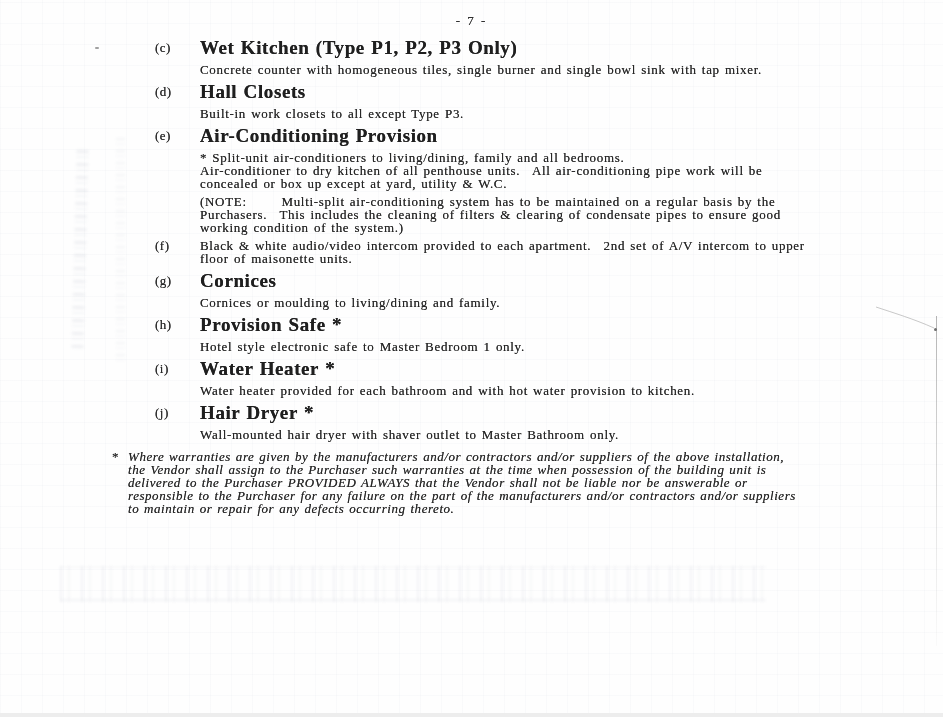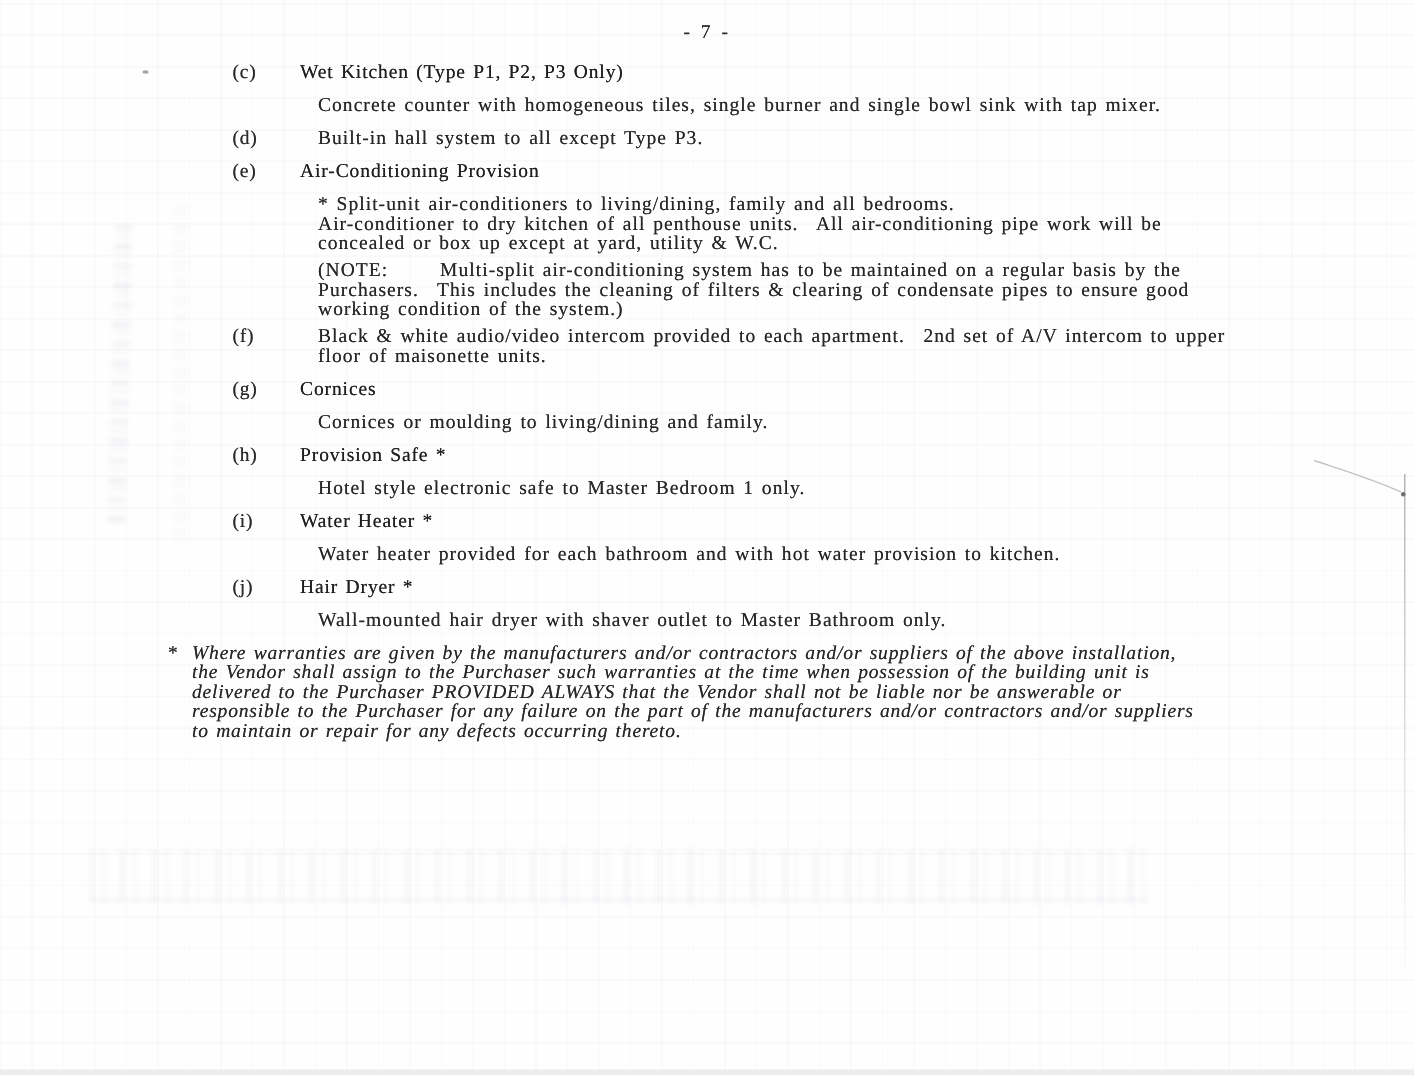--- a/index.html
+++ b/index.html
@@ -31,33 +31,33 @@
   .sections { padding-left: 155px; padding-right: 18px; }
   .sec { display: grid; grid-template-columns: 45px 1fr; }
   .sec-label {
     font-size: 13px; line-height: 13px;
     letter-spacing: 0.5px;
     color: #2a2a2a;
     text-shadow: 0 0 0.3px #555;
   }
   .sec-body { max-width: 730px; }
   .sec-head {
-    font-size: 13px; line-height: 13px;
-    font-weight: normal;
+    font-size: 19px; line-height: 13px;
+    font-weight: bold;
     letter-spacing: 0.6px;
     word-spacing: 1px;
     color: #1f1f1f;
     margin: 0 0 9px 0;
     text-shadow: 0 0 0.35px #3a3a3a;
   }
   .sec p {
     font-size: 13px; line-height: 13px;
     letter-spacing: 0.7px;
     word-spacing: 1.2px;
-    margin: 0 0 9px 12px;
+    margin: 0 0 9px 0;
     white-space: pre-line;
     color: #272727;
     text-shadow: 0 0 0.3px #555;
   }
   .sec p.tight { margin-bottom: 5px; }
   .footnote {
     display: flex;
     margin: 0 18px 0 112px;
     max-width: 805px;
   }
@@ -127,21 +127,22 @@
       <div class="sec-label">(c)</div>
       <div class="sec-body">
         <h3 class="sec-head">Wet Kitchen (Type P1, P2, P3 Only)</h3>
         <p>Concrete counter with homogeneous tiles, single burner and single bowl sink with tap mixer.</p>
       </div>
     </div>
 
     <div class="sec">
       <div class="sec-label">(d)</div>
       <div class="sec-body">
-        <p>Built-in hall system to all except Type P3.</p>
+        <h3 class="sec-head">Hall Closets</h3>
+        <p>Built-in work closets to all except Type P3.</p>
       </div>
     </div>
 
     <div class="sec">
       <div class="sec-label">(e)</div>
       <div class="sec-body">
         <h3 class="sec-head">Air-Conditioning Provision</h3>
         <p class="tight">* Split-unit air-conditioners to living/dining, family and all bedrooms.
 Air-conditioner to dry kitchen of all penthouse units.  All air-conditioning pipe work will be
 concealed or box up except at yard, utility &amp; W.C.</p>

